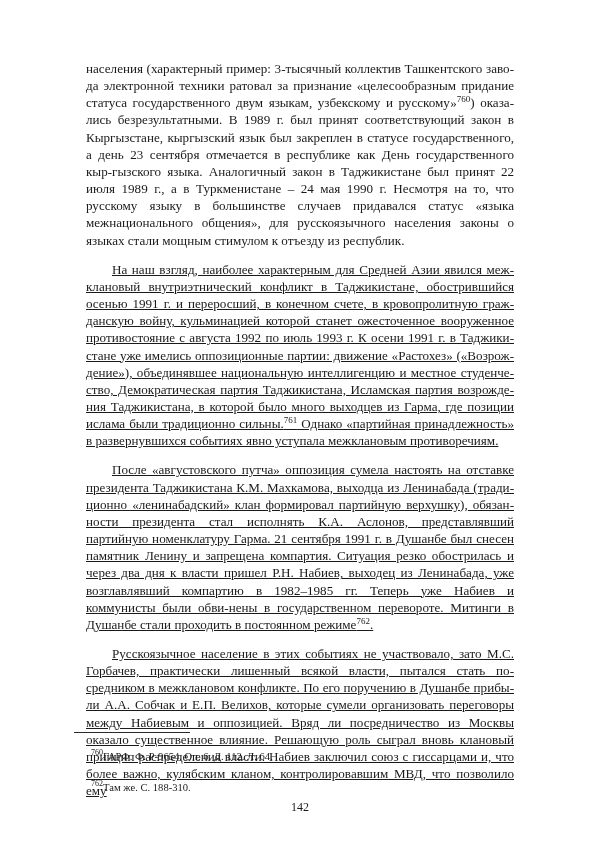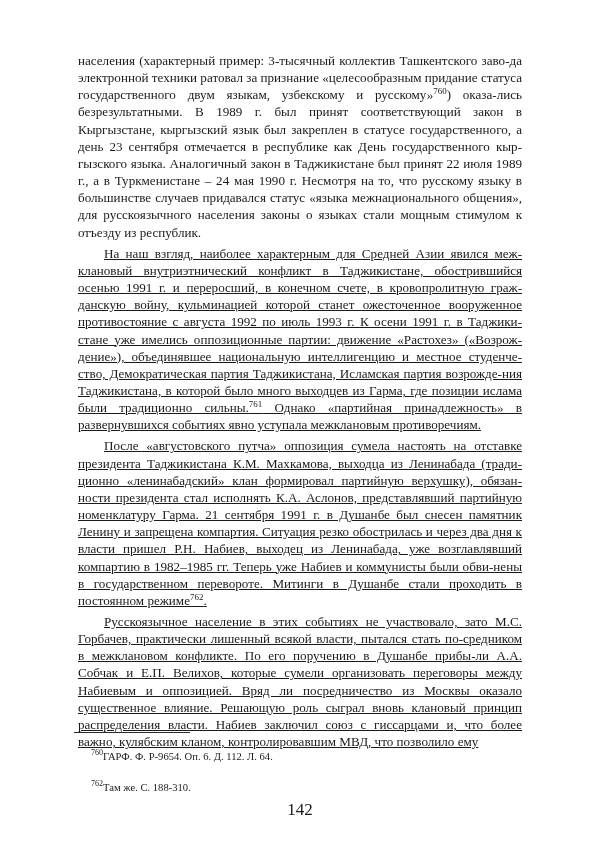--- a/index.html
+++ b/index.html
@@ -16,21 +16,21 @@
     color: #1a1a1a;
     overflow: hidden;
   }
   .content {
     position: absolute;
     left: 74px;
     top: 48px;
     width: 452px;
   }
   p.body-par {
-    margin: 4px;
+    margin: 12px;
     font-size: 13.1px;
     line-height: 17.15px;
     text-align: justify;
     text-justify: inter-word;
     hyphens: manual;
   }
   p.indent {
     text-indent: 26px;
     text-decoration: underline;
   }
@@ -64,21 +64,21 @@
   }
   .fn-italic {
     font-style: italic;
   }
   .page-number {
     position: absolute;
     left: 0;
     top: 800px;
     width: 600px;
     text-align: center;
-    font-size: 17px;
+    font-size: 12px;
     font-family: "Liberation Serif", serif;
     color: #1a1a1a;
   }
 </style>
 </head>
 <body>
 
 <div class="page">
 
   <div class="content">

